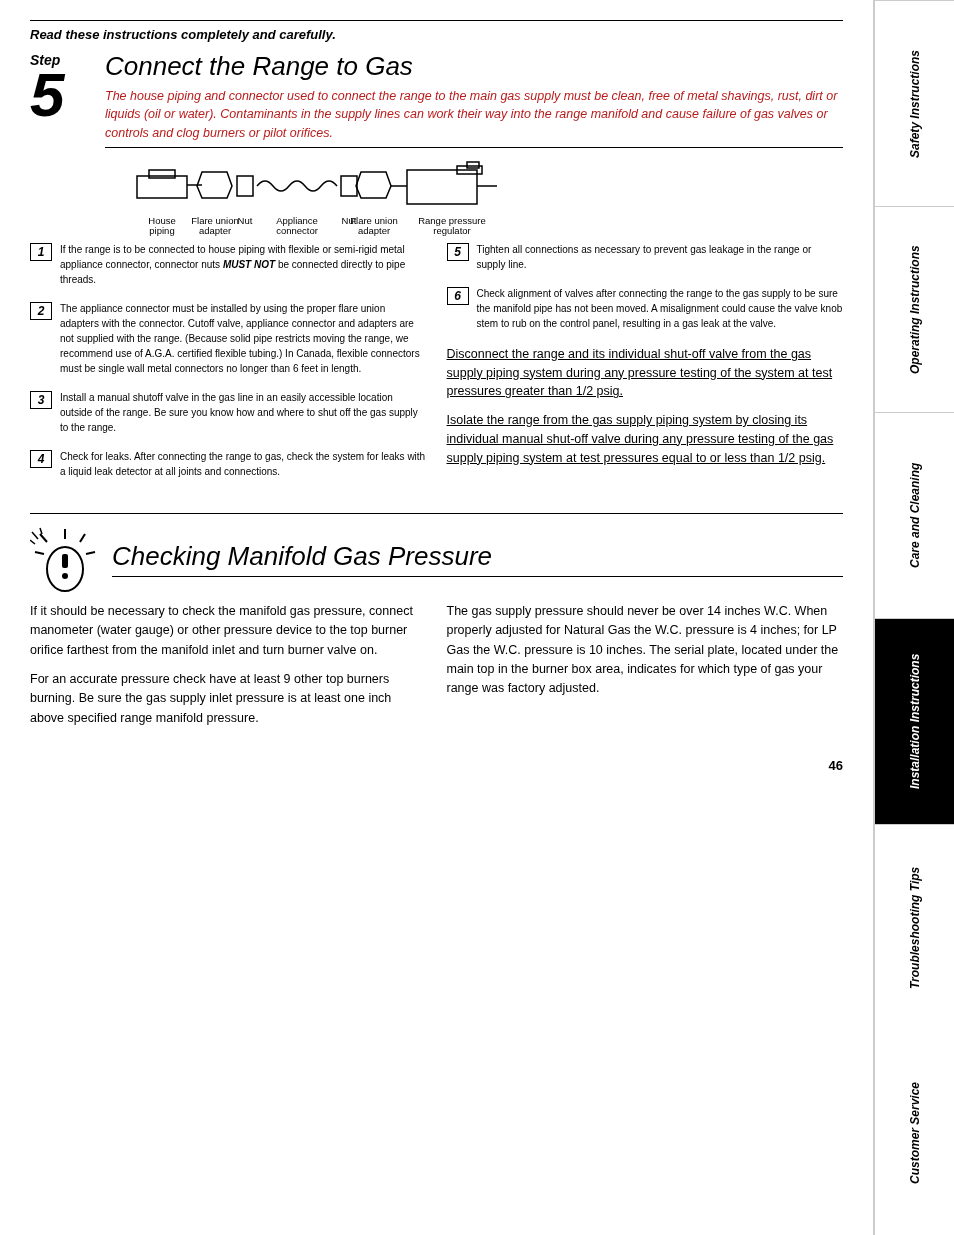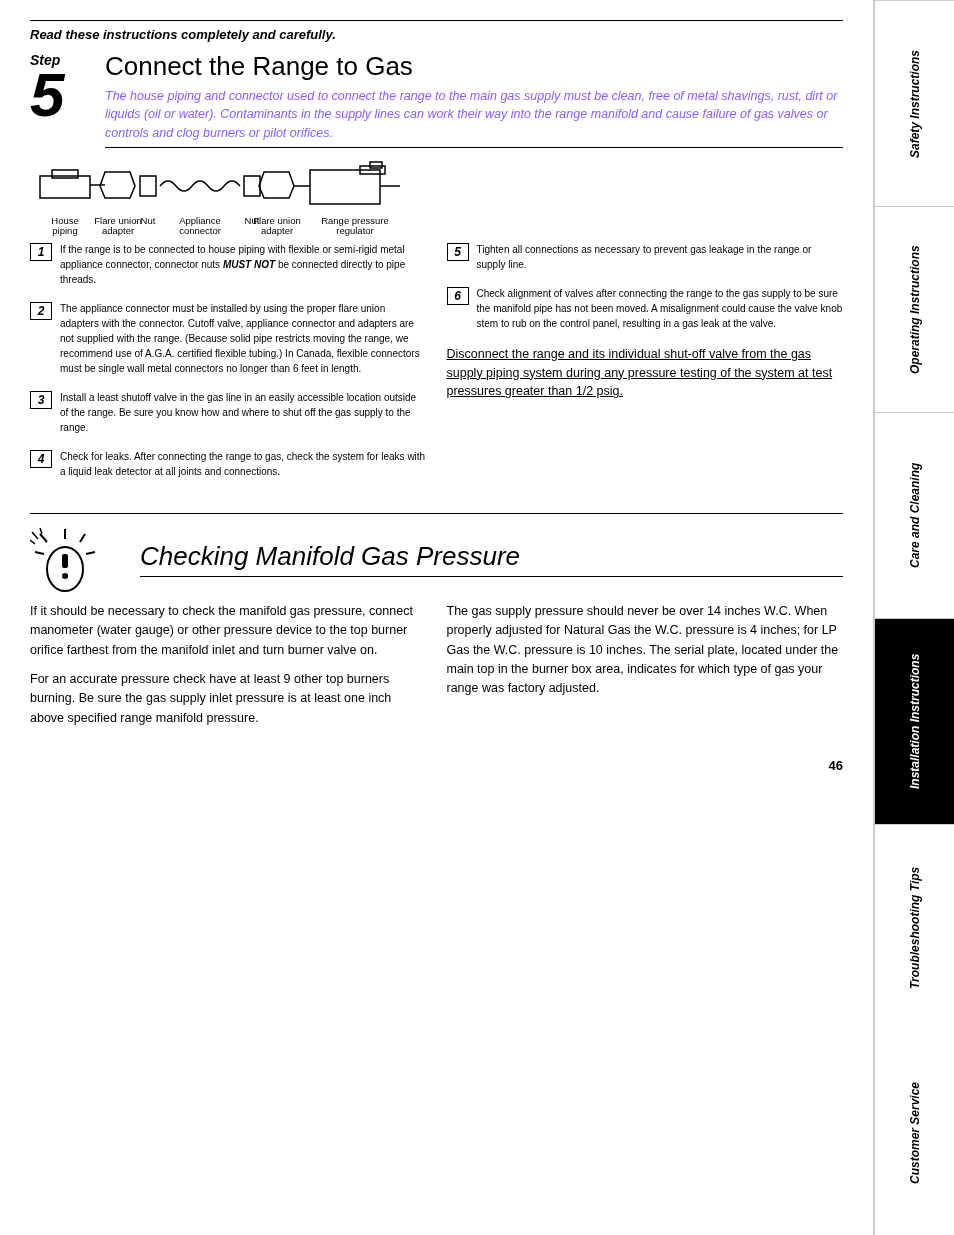--- a/index.html
+++ b/index.html
@@ -69,37 +69,39 @@
       color: #000;
     }
 
     .step-title-block {
       flex: 1;
       border-bottom: 1.5px solid #000;
       padding-bottom: 4px;
     }
 
     .step-title {
+      font-style: italic;
       font-size: 26px;
       font-weight: normal;
       line-height: 1.1;
     }
 
     .step-description {
       font-style: italic;
       font-size: 12.5px;
       line-height: 1.5;
       margin-top: 6px;
-      color: #8b5cf6;
+      color: #b91c1c;
     }
 
     
     .diagram-svg-container {
       width: 100%;
       display: flex;
+      justify-content: center;
       margin: 10px 0 4px 0;
     }
 
     
     .instructions-columns {
       display: flex;
       gap: 20px;
       margin-top: 4px;
     }
 
@@ -166,21 +168,20 @@
 
     
     .manifold-section {
       margin-top: 0;
     }
 
     .manifold-header {
       display: flex;
       align-items: center;
       margin-bottom: 8px;
-      gap: 28px;
     }
 
     .manifold-icon {
       width: 70px;
       height: 70px;
       margin-right: 12px;
       flex-shrink: 0;
     }
 
     .manifold-title-block {
@@ -333,21 +334,21 @@
         <div class="instruction-item">
           <div class="instruction-number">2</div>
           <div class="instruction-text">
             The appliance connector must be installed by using the proper flare union adapters with the connector. Cutoff valve, appliance connector and adapters are not supplied with the range. (Because solid pipe restricts moving the range, we recommend use of A.G.A. certified flexible tubing.) In Canada, flexible connectors must be single wall metal connectors no longer than 6 feet in length.
           </div>
         </div>
 
         <div class="instruction-item">
           <div class="instruction-number">3</div>
           <div class="instruction-text">
-            Install a least shutoff valve in the gas line in an easily accessible location outside of the range. Be sure you know how and where to shut off the gas supply to the range.
+            Install a manual shutoff valve in the gas line in an easily accessible location outside of the range. Be sure you know how and where to shut off the gas supply to the range.
           </div>
         </div>
 
         <div class="instruction-item">
           <div class="instruction-number">4</div>
           <div class="instruction-text">
             Check for leaks. After connecting the range to gas, check the system for leaks with a liquid leak detector at all joints and connections.
           </div>
         </div>
 
@@ -367,20 +368,23 @@
           <div class="instruction-number">6</div>
           <div class="instruction-text">
             Check alignment of valves after connecting the range to the gas supply to be sure the manifold pipe has not been moved. A misalignment could cause the valve knob stem to rub on the control panel, resulting in a gas leak at the valve.
           </div>
         </div>
 
         <p class="right-para">
           Disconnect the range and its individual shut-off valve from the gas supply piping system during any pressure testing of the system at test pressures greater than 1/2 psig.
         </p>
 
+        <p class="right-para">
+          Isolate the range from the gas supply piping system by closing its individual manual shut-off valve during any pressure testing of the gas supply piping system at test pressures equal to or less than 1/2 psig.
+        </p>
 
       </div>
     </div>
 
     <div class="section-divider"></div>
 
     <div class="manifold-section">
       <div class="manifold-header">
 
         <svg class="manifold-icon" viewBox="0 0 70 70">

